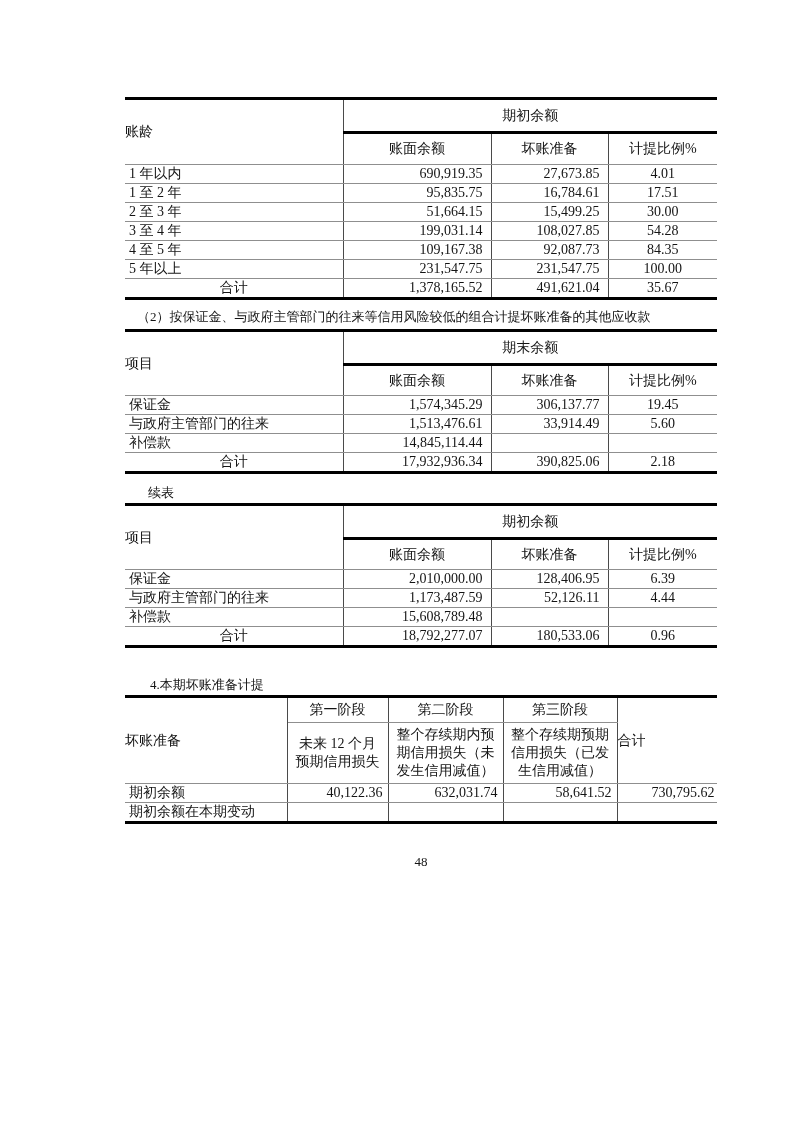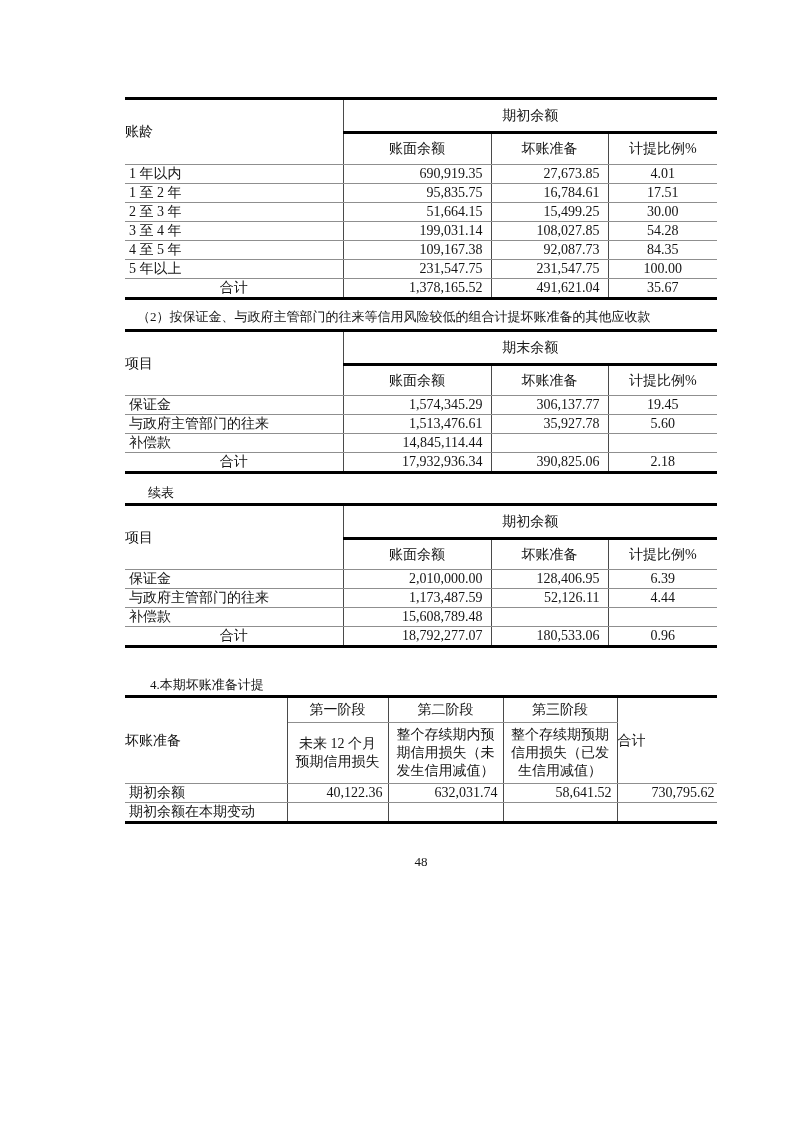--- a/index.html
+++ b/index.html
@@ -147,21 +147,21 @@
     </tr>
     <tr class="row">
       <td class="lbl vline hline">保证金</td>
       <td class="num vline hline">1,574,345.29</td>
       <td class="num vline hline">306,137.77</td>
       <td class="ratio hline">19.45</td>
     </tr>
     <tr class="row">
       <td class="lbl vline hline">与政府主管部门的往来</td>
       <td class="num vline hline">1,513,476.61</td>
-      <td class="num vline hline">35,927.78</td>
+      <td class="num vline hline">33,914.49</td>
       <td class="ratio hline">5.60</td>
     </tr>
     <tr class="row">
       <td class="lbl vline hline">补偿款</td>
       <td class="num vline hline">14,845,114.44</td>
       <td class="num vline hline"></td>
       <td class="ratio hline"></td>
     </tr>
     <tr class="row">
       <td class="total-lbl vline">合计</td>

